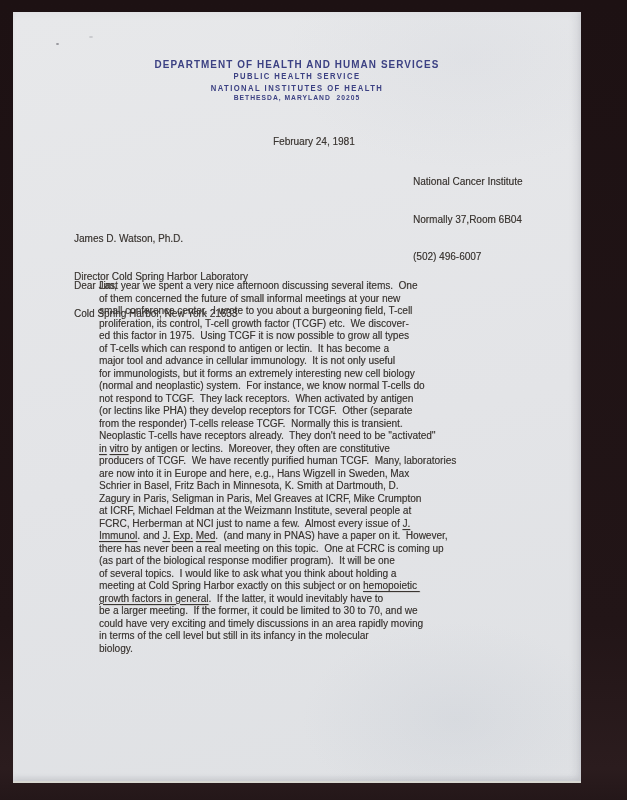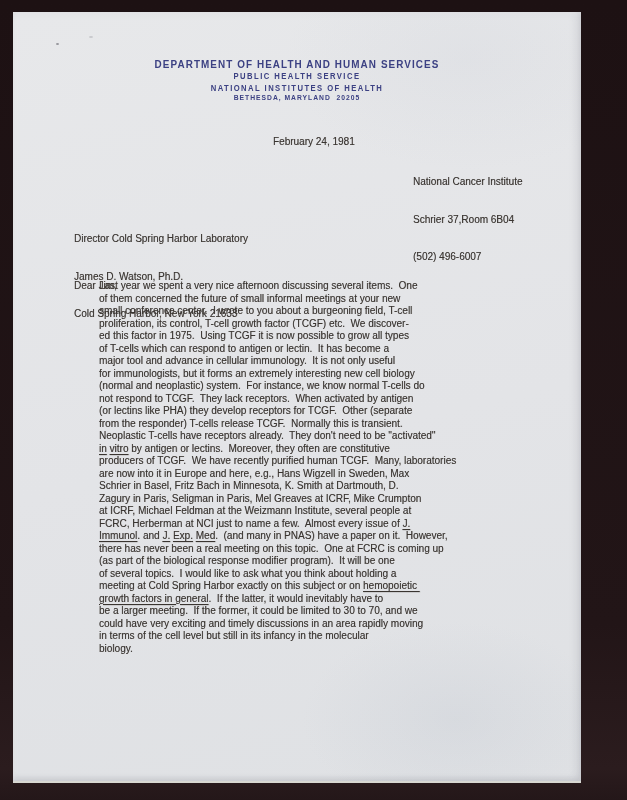--- a/index.html
+++ b/index.html
@@ -65,27 +65,27 @@
     <div class="lh1">DEPARTMENT OF HEALTH AND HUMAN SERVICES</div>
     <div class="lh2">PUBLIC HEALTH SERVICE</div>
     <div class="lh3">NATIONAL INSTITUTES OF HEALTH</div>
     <div class="lh4">BETHESDA, MARYLAND  20205</div>
   </div>
 
   <div class="tw date-line">February 24, 1981</div>
 
   <div class="tw sender">
     <div>National Cancer Institute</div>
-    <div>Schrier 37,Room 6B04</div>
+    <div>Normally 37,Room 6B04</div>
     <div>(502) 496-6007</div>
   </div>
 
   <div class="tw recipient">
+    <div>James D. Watson, Ph.D.</div>
     <div>Director Cold Spring Harbor Laboratory</div>
-    <div>James D. Watson, Ph.D.</div>
     <div>Cold Spring Harbor, New York 21633</div>
   </div>
 
   <div class="tw salutation">Dear Jim,</div>
 
   <div class="tw letter-body"><div class="line"><span>Last year we spent a very nice afternoon discussing several items.  One</span></div><div class="line"><span>of them concerned the future of small informal meetings at your new</span></div><div class="line"><span>small conference center.  I wrote to you about a burgeoning field, T-cell</span></div><div class="line"><span>proliferation, its control, T-cell growth factor (TCGF) etc.  We discover-</span></div><div class="line"><span>ed this factor in 1975.  Using TCGF it is now possible to grow all types</span></div><div class="line"><span>of T-cells which can respond to antigen or lectin.  It has become a</span></div><div class="line"><span>major tool and advance in cellular immunology.  It is not only useful</span></div><div class="line"><span>for immunologists, but it forms an extremely interesting new cell biology</span></div><div class="line"><span>(normal and neoplastic) system.  For instance, we know normal T-cells do</span></div><div class="line"><span>not respond to TCGF.  They lack receptors.  When activated by antigen</span></div><div class="line"><span>(or lectins like PHA) they develop receptors for TCGF.  Other (separate</span></div><div class="line"><span>from the responder) T-cells release TCGF.  Normally this is transient.</span></div><div class="line"><span>Neoplastic T-cells have receptors already.  They don't need to be "activated"</span></div><div class="line"><span class="u">in</span><span> </span><span class="u">vitro</span><span> by antigen or lectins.  Moreover, they often are constitutive</span></div><div class="line"><span>producers of TCGF.  We have recently purified human TCGF.  Many, laboratories</span></div><div class="line"><span>are now into it in Europe and here, e.g., Hans Wigzell in Sweden, Max</span></div><div class="line"><span>Schrier in Basel, Fritz Bach in Minnesota, K. Smith at Dartmouth, D.</span></div><div class="line"><span>Zagury in Paris, Seligman in Paris, Mel Greaves at ICRF, Mike Crumpton</span></div><div class="line"><span>at ICRF, Michael Feldman at the Weizmann Institute, several people at</span></div><div class="line"><span>FCRC, Herberman at NCI just to name a few.  Almost every issue of </span><span class="u">J.</span></div><div class="line"><span class="u">Immunol</span><span>. and </span><span class="u">J.</span><span> </span><span class="u">Exp.</span><span> </span><span class="u">Med</span><span>.  (and many in PNAS) have a paper on it.  However,</span></div><div class="line"><span>there has never been a real meeting on this topic.  One at FCRC is coming up</span></div><div class="line"><span>(as part of the biological response modifier program).  It will be one</span></div><div class="line"><span>of several topics.  I would like to ask what you think about holding a</span></div><div class="line"><span>meeting at Cold Spring Harbor exactly on this subject or on </span><span class="u">hemopoietic </span></div><div class="line"><span class="u">growth factors in general</span><span>.  If the latter, it would inevitably have to</span></div><div class="line"><span>be a larger meeting.  If the former, it could be limited to 30 to 70, and we</span></div><div class="line"><span>could have very exciting and timely discussions in an area rapidly moving</span></div><div class="line"><span>in terms of the cell level but still in its infancy in the molecular</span></div><div class="line"><span>biology.</span></div></div>
 
   <div class="speck1"></div>
   <div class="speck2"></div>
 </div>

